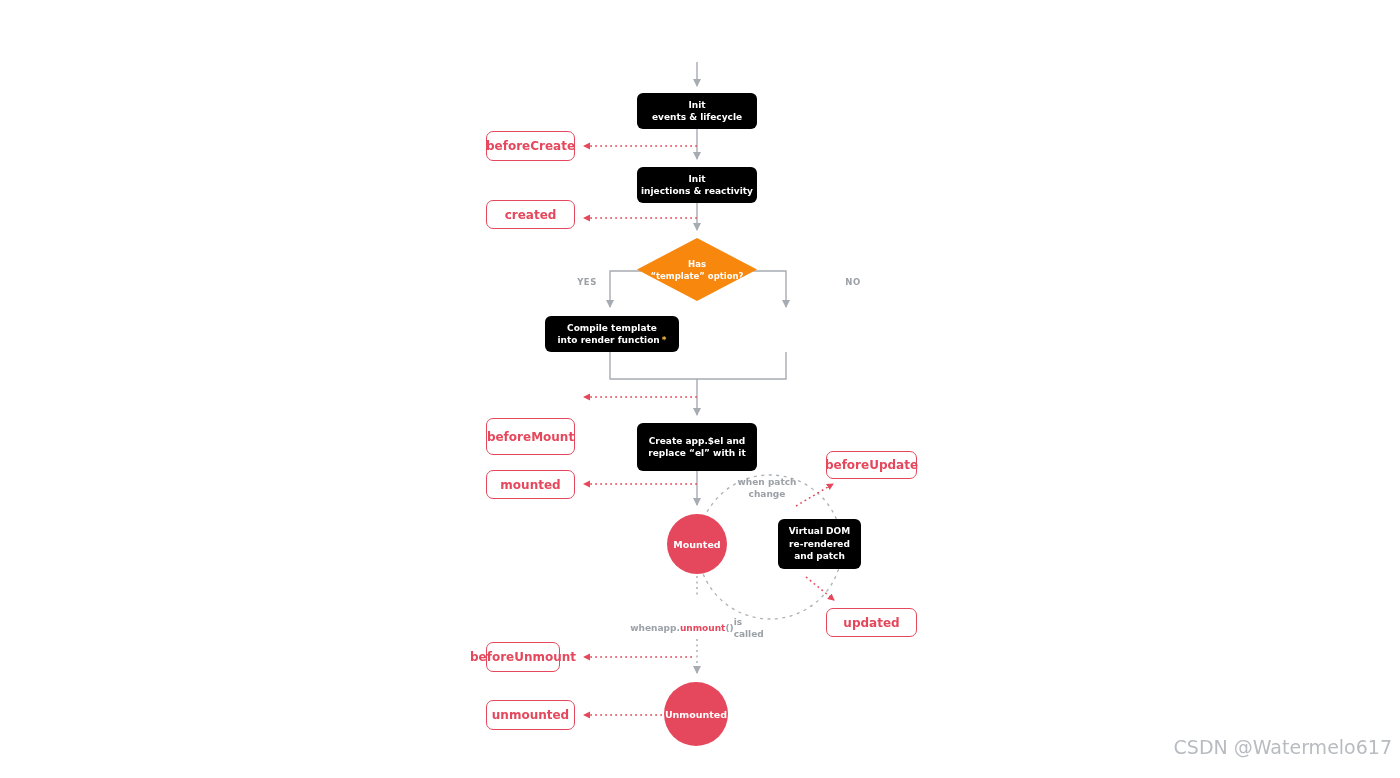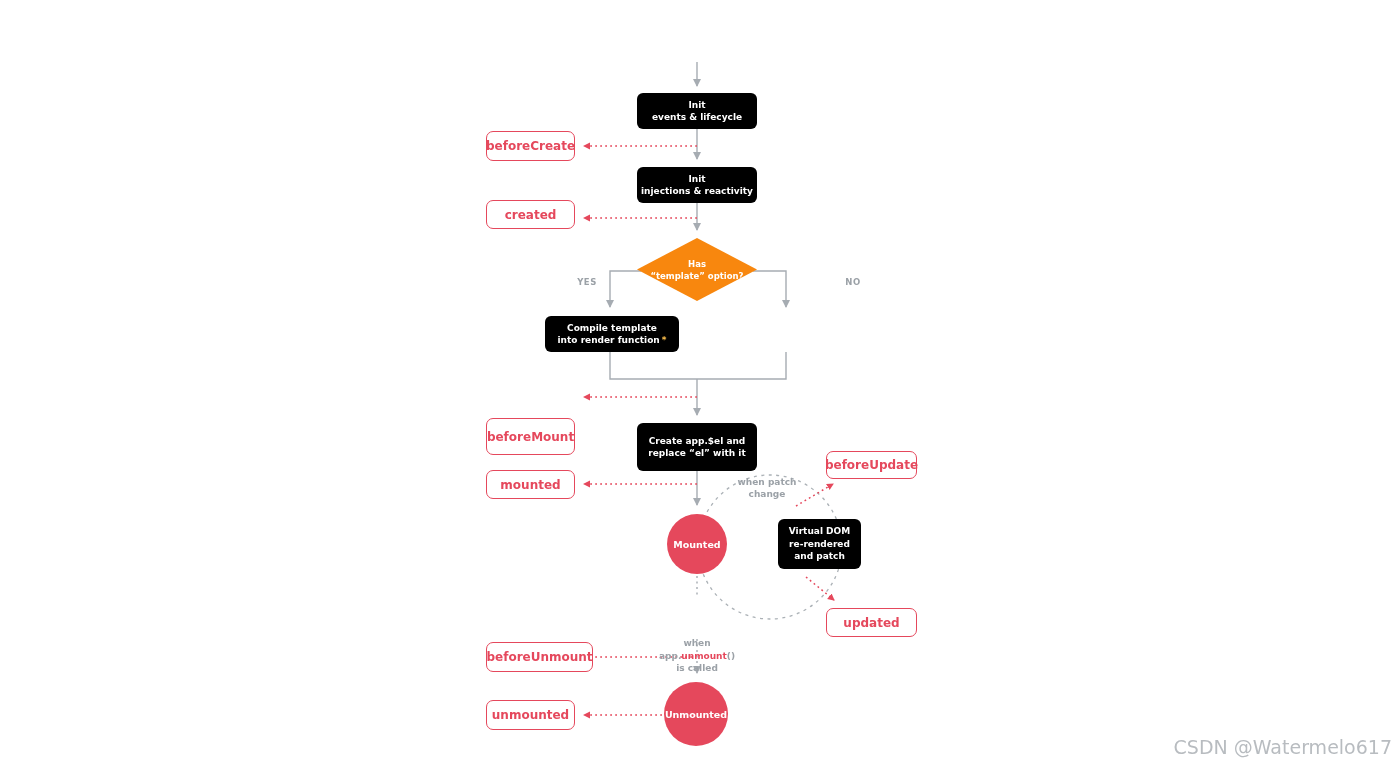--- a/index.html
+++ b/index.html
@@ -111,35 +111,35 @@
   <div class="node gbox" style="left:778px;top:519px;width:83px;height:50px;">
     <span class="txt">Virtual DOM
 re-rendered
 and patch</span>
   </div>
 
   <div class="node hook" style="left:486px;top:131px;width:89px;height:30px;">beforeCreate</div>
   <div class="node hook" style="left:486px;top:200px;width:89px;height:29px;">created</div>
   <div class="node hook" style="left:486px;top:382px;width:89px;height:37px;margin-top:36px;">beforeMount</div>
   <div class="node hook" style="left:486px;top:470px;width:89px;height:29px;">mounted</div>
-  <div class="node hook" style="left:486px;top:642px;width:107px;height:30px;">beforeUnmount</div>
+  <div class="node hook" style="left:486px;top:642px;width:74px;height:30px;">beforeUnmount</div>
   <div class="node hook" style="left:486px;top:700px;width:89px;height:30px;">unmounted</div>
 
   <div class="node hook" style="left:826px;top:451px;width:91px;height:28px;">beforeUpdate</div>
   <div class="node hook" style="left:826px;top:608px;width:91px;height:29px;">updated</div>
 
   <div class="node circ" style="left:667px;top:514px;width:60px;height:60px;">Mounted</div>
   <div class="node circ" style="left:664px;top:682px;width:64px;height:64px;">Unmounted</div>
 
   <div class="node anno" style="left:727px;top:475px;width:80px;height:26px;">
     <span class="txt">when patch
 change</span>
   </div>
 
-  <div class="node anno" style="left:642px;top:636px;width:110px;height:40px;flex-direction:column;">
+  <div class="node anno" style="left:642px;top:608px;width:110px;height:40px;">
     <div>when</div>
     <div><span>app.</span><span class="fn">unmount</span><span>()</span></div>
     <div>is called</div>
   </div>
 
   <div class="watermark">CSDN @Watermelo617</div>
 
 </div>
 
 </body></html>

